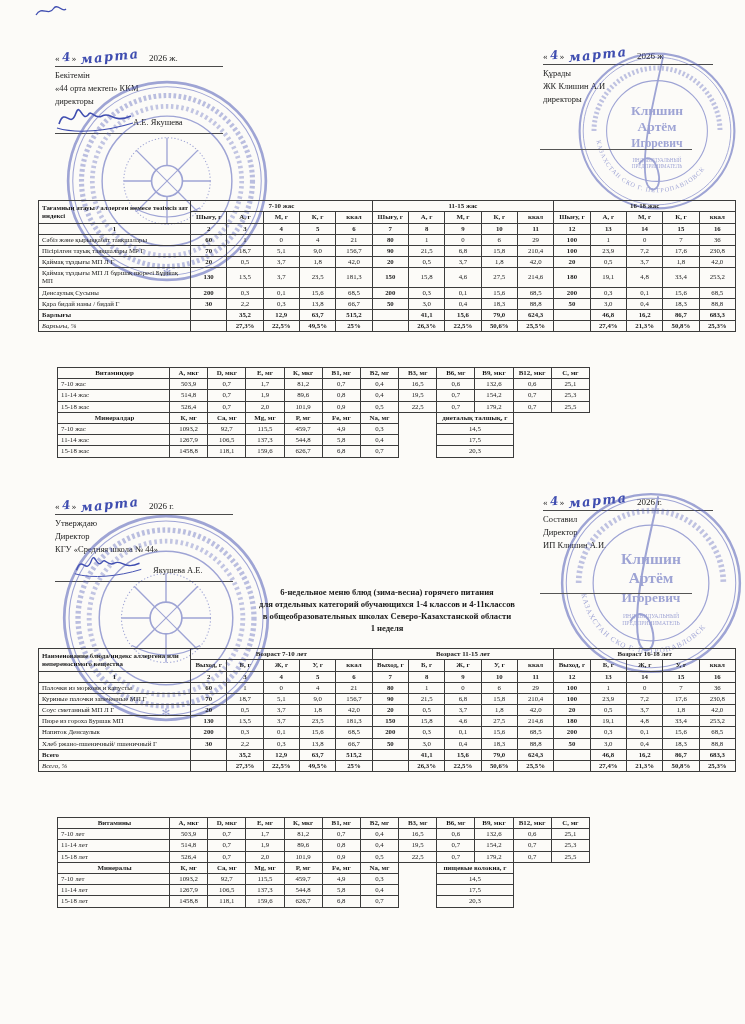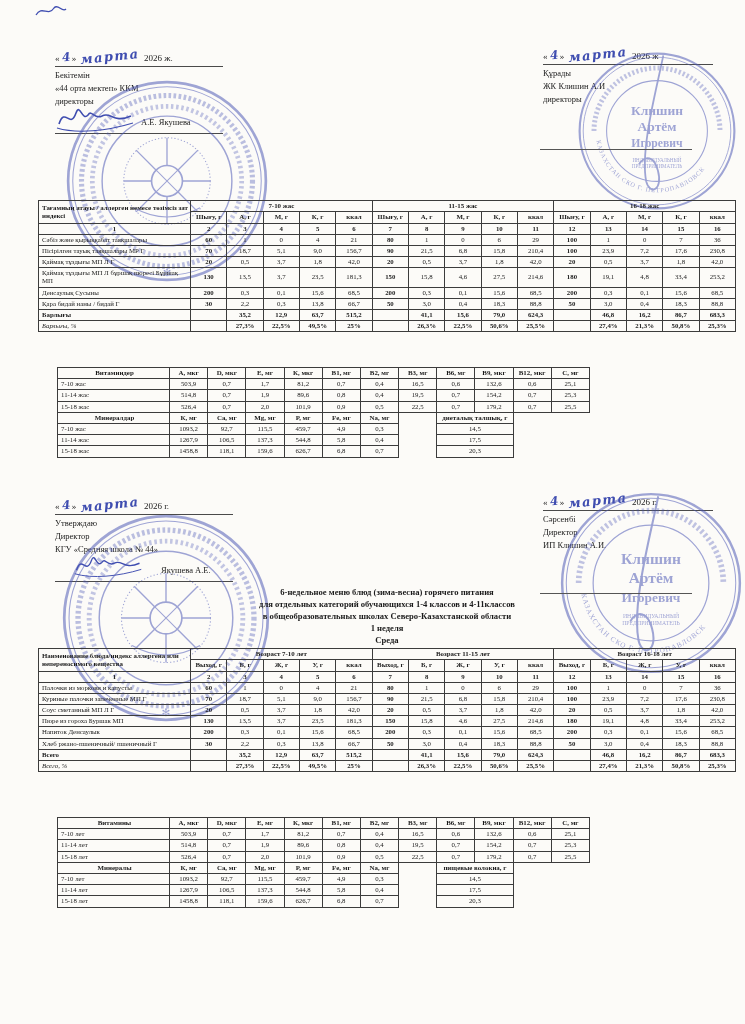--- a/index.html
+++ b/index.html
@@ -2,27 +2,27 @@
 <html><head>
 <meta charset="utf-8">
 <style>
   html,body{margin:0;padding:0;background:#e9e7e2;}
   .page{position:relative;width:745px;height:1024px;margin:0 auto;background:#fcfbf8;
         font-family:"Liberation Serif",serif;color:#1b1b1b;overflow:hidden;}
   .blk{position:absolute;font-size:8.5px;line-height:13px;}
   .blk .ln{white-space:nowrap;}
   .dateline{border-bottom:1px solid #4a4a4a;padding-bottom:1px;margin-bottom:2px;white-space:nowrap;}
   .pq,.pyear{font-size:9px;color:#222;}
-  .pyear{}
+  .pyear{margin-left:5px;}
   .hw{color:#3f4db0;font-style:italic;font-weight:bold;display:inline-block;
       transform:rotate(-6deg);font-family:"DejaVu Serif",serif;}
   .hw-day{font-size:12px;margin:0 2px;}
   .hw-month{font-size:13px;margin:0 4px;letter-spacing:1.5px;}
   .sigrow{position:relative;height:24px;}
-  .signame{position:absolute;font-size:8.5px;margin-left:8px;}
+  .signame{position:absolute;font-size:8.5px;}
   .u{border-top:1px solid #4a4a4a;margin-top:1px;}
   .sigline{position:absolute;border-top:1px solid #555;}
   .title{position:absolute;text-align:center;font-weight:bold;font-size:8.6px;line-height:12px;}
   
   table.doc{border-collapse:collapse;table-layout:fixed;font-size:6.8px;position:absolute;background:transparent;}
   table.doc th,table.doc td{border:1px solid #3c3c3c;text-align:center;vertical-align:middle;
        padding:1px 1px;line-height:1.2;overflow:hidden;}
   table.doc th{font-weight:bold;font-size:6.9px;}
   table.menu{width:698px;}
   table.menu col.c-name{width:152px;}
@@ -480,21 +480,21 @@
       <path stroke-width="1.1" d="M68,126 Q100,144 132,126"></path>
     </g>
     <text x="100" y="192" text-anchor="middle" font-size="10" fill="#4a55b5">✻</text>
   </svg>
 </div>
 
   <div class="blk" style="left:543px;top:494px;width:170px">
     <div class="dateline">
       <span class="pq">«</span><span class="hw hw-day">4</span><span class="pq">»</span><span class="hw hw-month">марта</span><span class="pyear">2026 г.</span>
     </div>
-    <div class="ln">Сәрсенбі</div>
+    <div class="ln">Составил</div>
     <div class="ln">Директор</div>
     <div class="ln">ИП Клишин А.И.</div>
   </div>
 
   <div class="stamp" style="left:558px;top:490px;width:186px;height:186px">
   <svg viewBox="0 0 180 180" width="100%" height="100%">
     <g fill="none" stroke="#4a55b5">
       <circle cx="90" cy="90" r="86" stroke-width="2.4"></circle>
       <circle cx="90" cy="90" r="82" stroke-width="1"></circle>
       <circle cx="90" cy="90" r="56" stroke-width="1.2"></circle>
@@ -512,21 +512,20 @@
     <path d="M97,6 C90,42 71,110 78,146 C82,162 97,156 91,134 C87,118 77,116 70,127" stroke="#3f4db0" stroke-width="2" fill="none" opacity=".95"></path>
   </svg>
 </div>
   <div class="sigline" style="left:540px;top:593px;width:152px"></div>
 
   <div class="title" style="left:132px;top:586px;width:510px">
     <div>6-недельное меню блюд (зима-весна) горячего питания</div>
     <div>для отдельных категорий обучающихся 1-4 классов и 4-11классов</div>
     <div>в общеобразовательных школах Северо-Казахстанской области</div>
     <div>1 неделя</div>
-    <div>Среда</div>
   </div>
 
   <table class="doc menu" id="menu-ru" style="left:38px;top:648px">
       <colgroup>
         <col class="c-name">
         <col>
         <col>
         <col>
         <col>
         <col>

